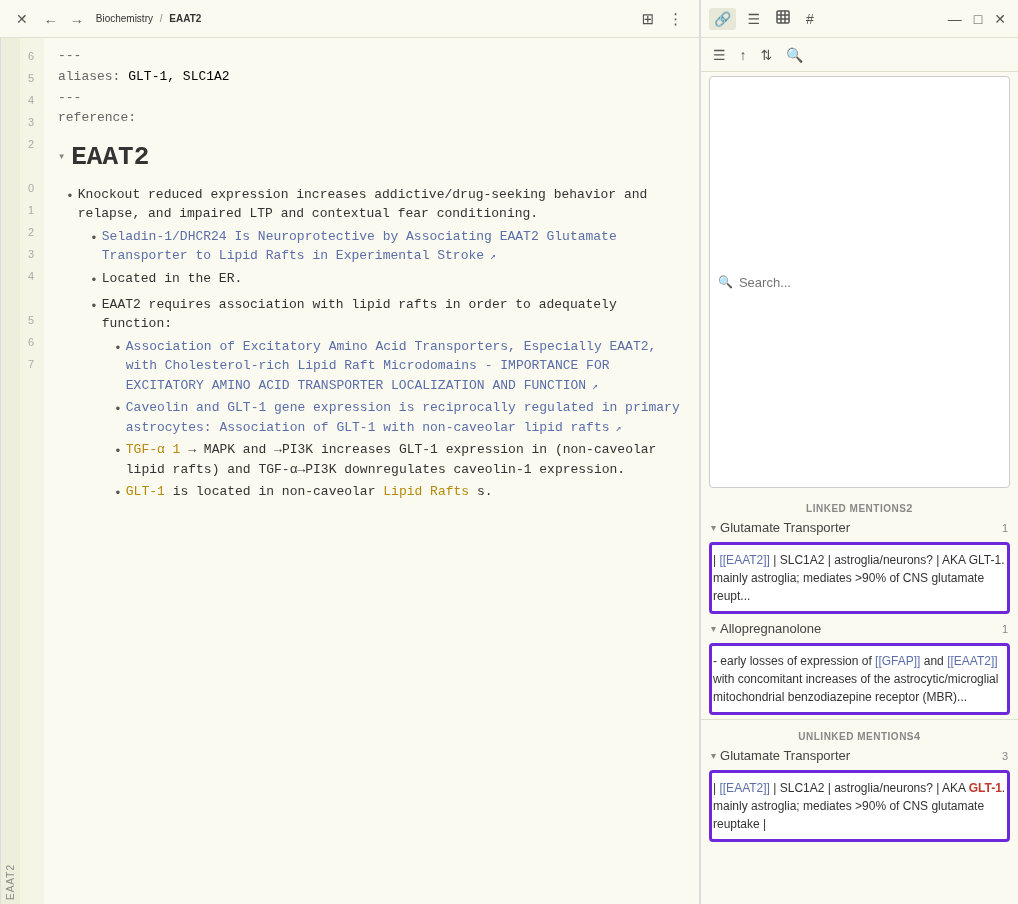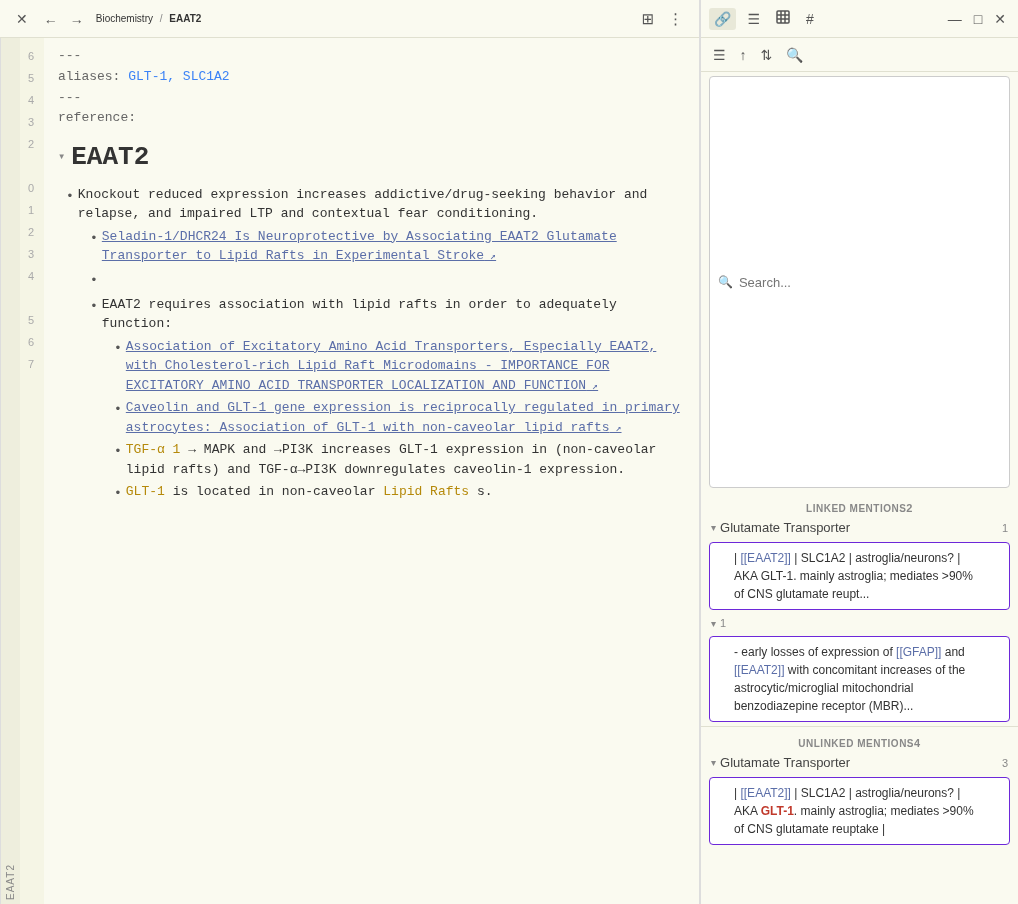--- a/index.html
+++ b/index.html
@@ -119,21 +119,21 @@
       line-height: 1.6;
       color: #333;
     }
 
     .yaml-line {
       color: #666;
       font-family: 'Courier New', Courier, monospace;
     }
 
     .yaml-value-link {
-      color: #3b82f6;
+      color: #000000;
       margin-top: 38px;
     }
 
     .page-title-line {
       display: flex;
       align-items: center;
       gap: 6px;
       margin: 8px 0 6px 0;
     }
 
@@ -166,21 +166,20 @@
       flex-shrink: 0;
     }
 
     .list-text {
       flex: 1;
       line-height: 1.5;
     }
 
     .link-text {
       color: #5b6ea8;
-      text-decoration: underline;
       cursor: pointer;
       margin-top: 7px;
     }
 
     .link-external::after {
       content: ' ↗';
       font-size: 10px;
     }
 
     .highlight-yellow {
@@ -338,23 +337,23 @@
       font-weight: 400;
     }
 
     .subsection-count {
       font-size: 11px;
       color: #888;
     }
 
     .mention-card {
       margin: 3px 8px;
-      padding: 6px 24px;
+      padding: 6px 1px;
       background: #fff;
-      border: 1px solid #6d28d9;
+      border: 3px solid #6d28d9;
       border-radius: 4px;
       font-size: 12px;
       color: #333;
       line-height: 1.5;
       cursor: pointer;
     }
 
     .mention-link {
       color: #5b6ea8;
       text-decoration: none;
@@ -446,20 +445,21 @@
 
         <div class="list-item-row nested-list">
           <span class="list-bullet">•</span>
           <span class="list-text">
             <a class="link-text link-external">Seladin-1/DHCR24 Is Neuroprotective by Associating EAAT2 Glutamate Transporter to Lipid Rafts in Experimental Stroke</a>
           </span>
         </div>
 
         <div class="list-item-row nested-list">
           <span class="list-bullet">•</span>
+          <span class="list-text">Located in the ER.</span>
         </div>
 
         <div class="list-item-row nested-list">
           <span class="list-bullet">•</span>
           <span class="list-text">EAAT2 requires association with lipid rafts in order to adequately function:</span>
         </div>
 
         <div class="list-item-row nested-list-2">
           <span class="list-bullet">•</span>
           <span class="list-text">
@@ -543,20 +543,21 @@
       <span class="subsection-toggle">▾</span>
       <span class="subsection-label">Glutamate Transporter</span>
       <span class="subsection-count">1</span>
     </div>
     <div class="mention-card">
       <span>| <span class="mention-link">[[EAAT2]]</span> | SLC1A2 | astroglia/neurons? | AKA GLT-1. mainly astroglia; mediates &gt;90% of CNS glutamate reupt...</span>
     </div>
 
     <div class="subsection-header">
       <span class="subsection-toggle">▾</span>
+      <span class="subsection-label">Allopregnanolone</span>
       <span class="subsection-count">1</span>
     </div>
     <div class="mention-card">
       <span>- early losses of expression of <span class="mention-link">[[GFAP]]</span> and <span class="mention-link">[[EAAT2]]</span> with concomitant increases of the astrocytic/microglial mitochondrial benzodiazepine receptor (MBR)...</span>
     </div>
 
     <hr class="separator">
 
     <div class="section-header">
       <span>UNLINKED MENTIONS</span>

